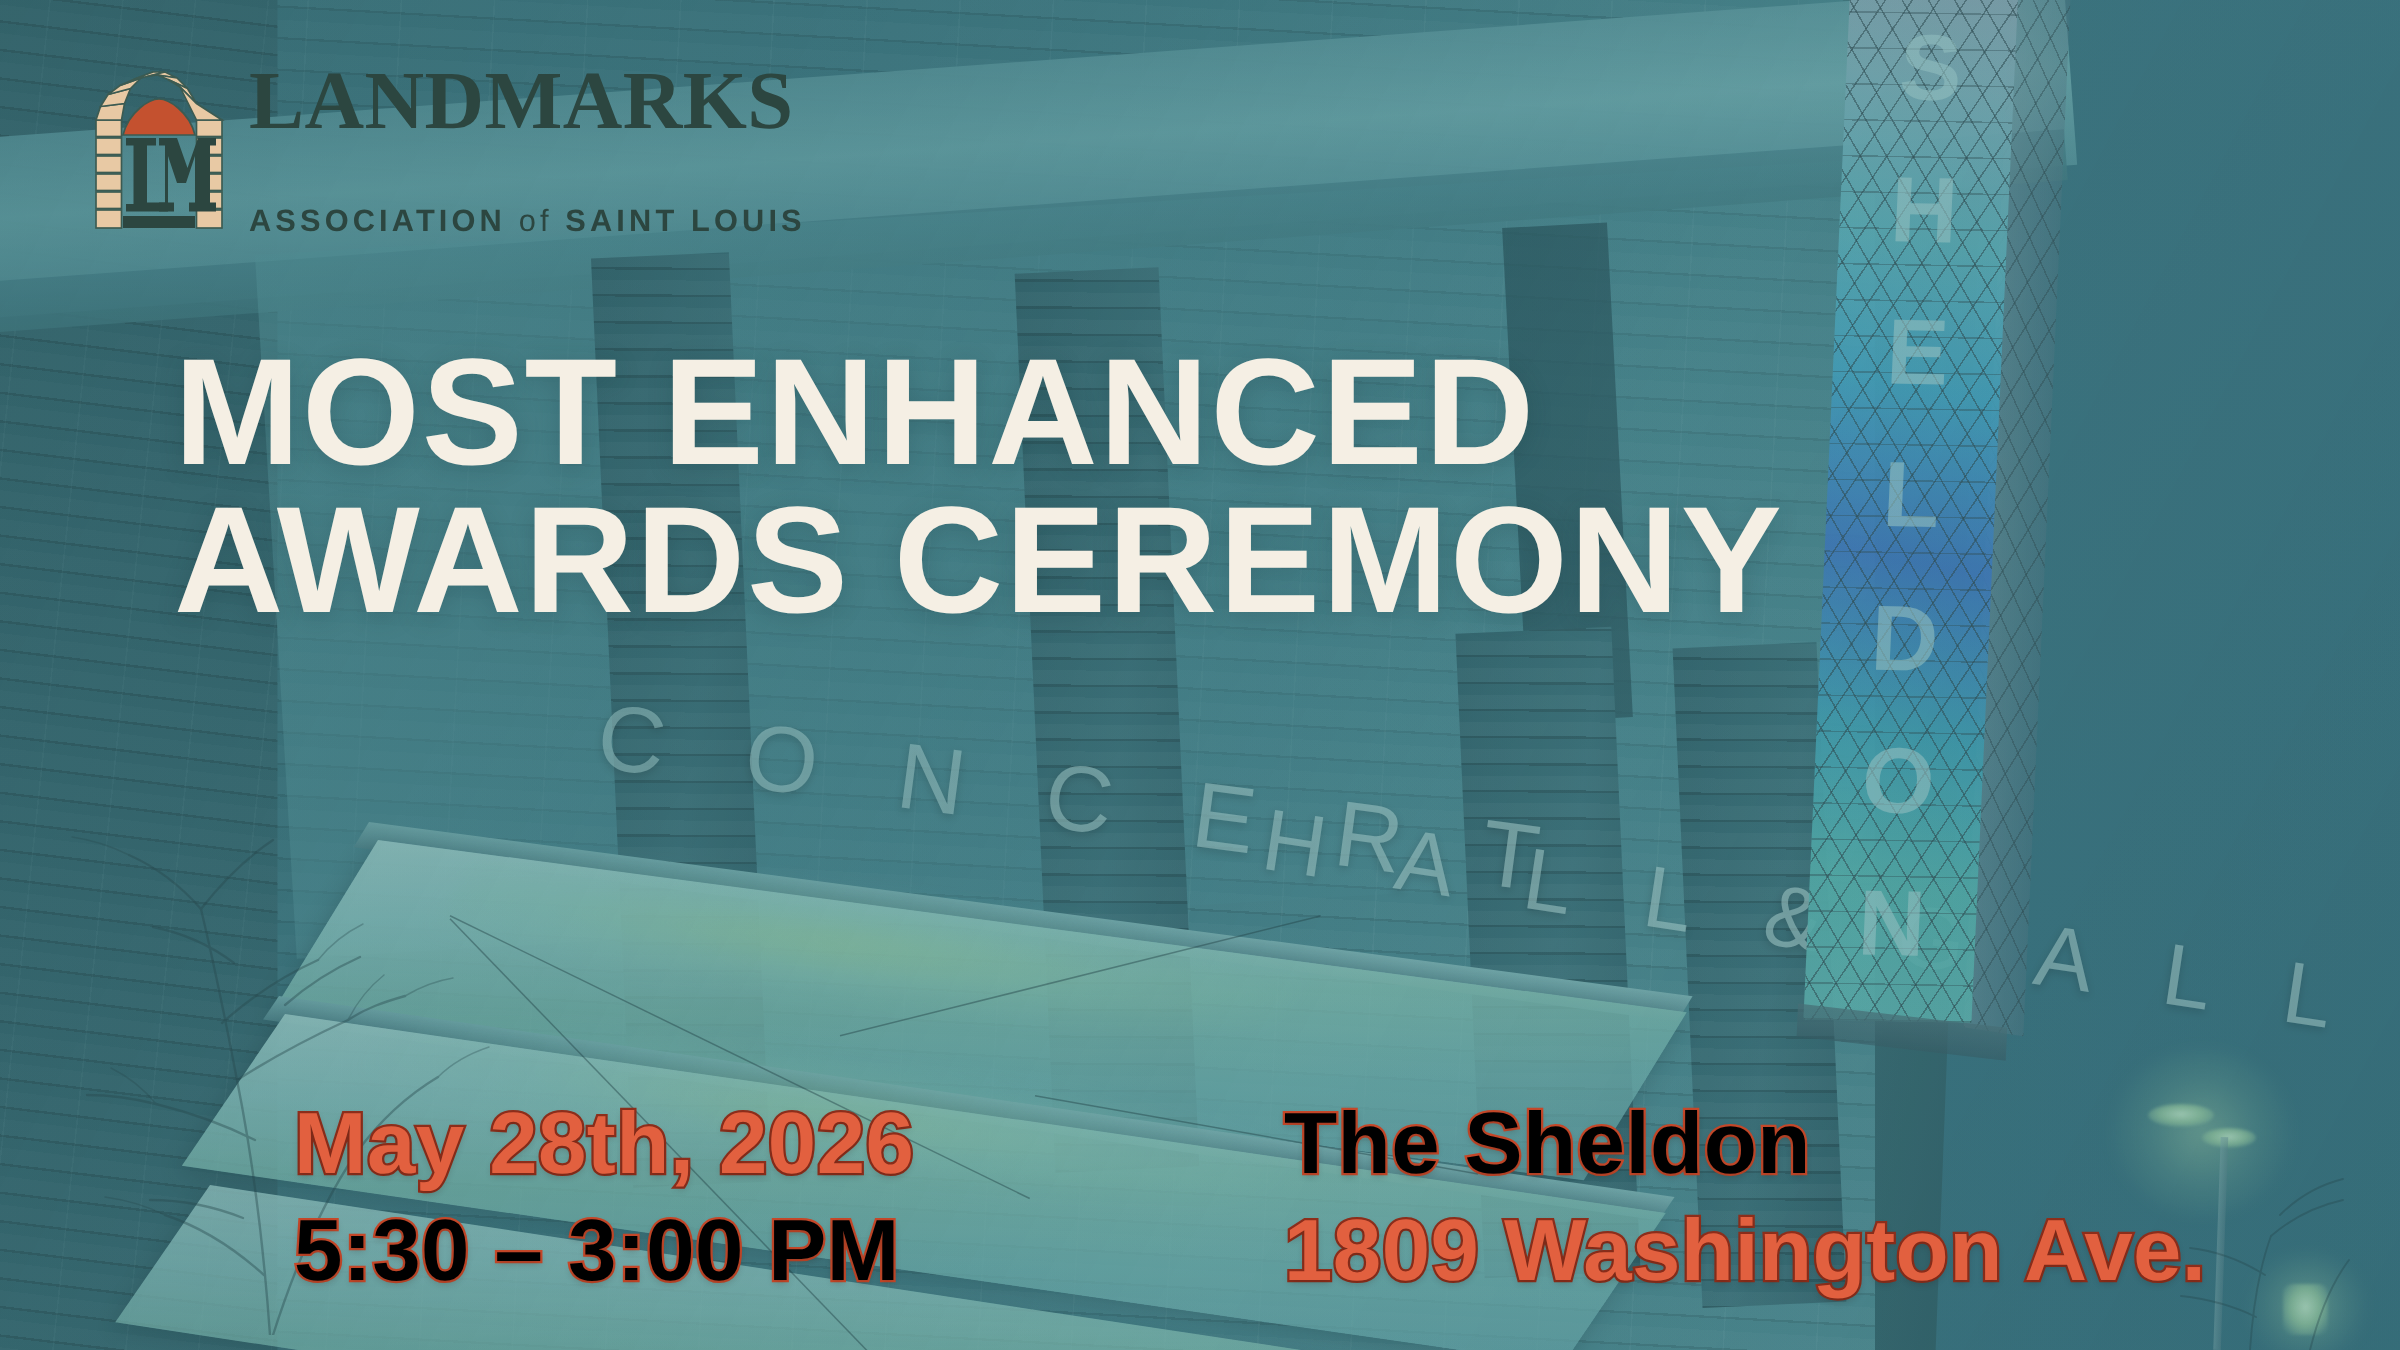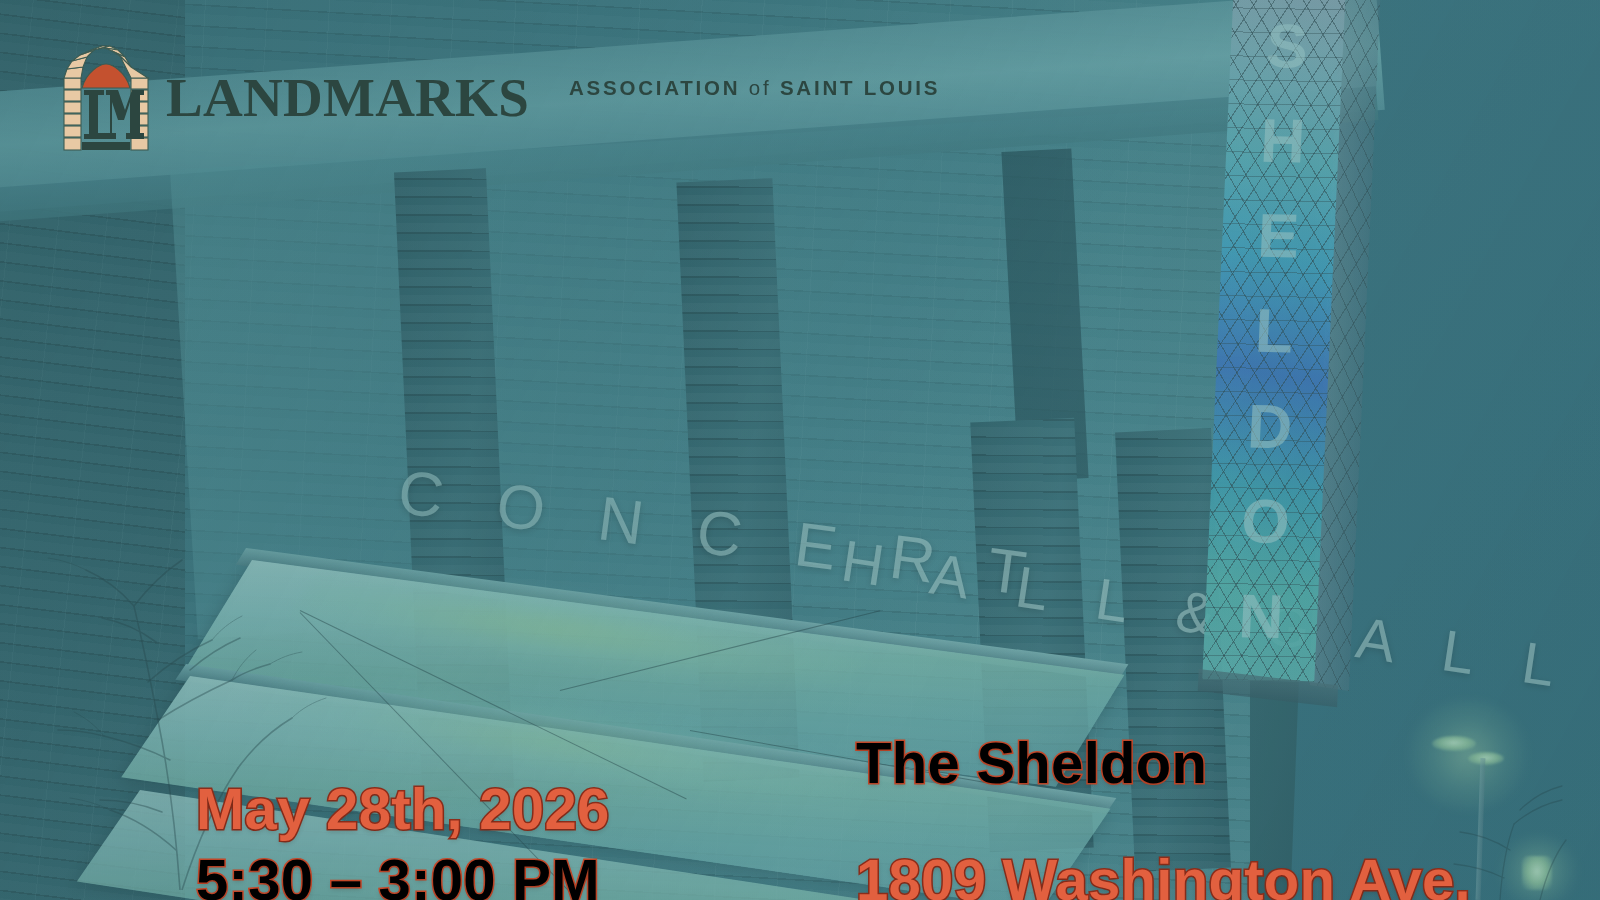--- a/index.html
+++ b/index.html
@@ -373,21 +373,21 @@
 
   
   .logo {
     position: absolute;
     left: 60px; top: 42px;
     display: flex;
     align-items: center;
     gap: 14px;
   }
   .logo-mark { width: 92px; height: 112px; display: block; }
-  .logo-words { display: flex; flex-direction: row; justify-content: center; gap: 40px; }
+  .logo-words { display: flex; flex-direction: column; justify-content: center; gap: 40px; }
   .logo-title {
     font-size: 55px;
     font-weight: 700;
     color: #2c4640;
     letter-spacing: 0.005em;
     line-height: 0.92;
     font-family: "Liberation Serif", serif;
   }
   .logo-sub {
     font-size: 20.5px;
@@ -421,21 +421,20 @@
     font-weight: 700;
     line-height: 1.22;
     white-space: nowrap;
     letter-spacing: 0.005em;
   }
   .tone-red {
     color: #e2603f;
     -webkit-text-stroke: 3px #8f2f1c;
     paint-order: stroke fill;
     text-shadow: 0 2px 5px rgba(40,20,10,0.22);
-    margin-top: 46px;
   }
   .tone-gold {
     color: #000000;
     -webkit-text-stroke: 3px #c8492a;
     paint-order: stroke fill;
     text-shadow: 0 2px 5px rgba(40,20,10,0.22);
   }
 </style>
 </head>
 <body>
@@ -587,20 +586,24 @@
       <div class="logo-words">
         <div class="logo-title">LANDMARKS</div>
         <div class="logo-sub">
           <span>ASSOCIATION</span>
           <span class="of">of</span>
           <span>SAINT LOUIS</span>
         </div>
       </div>
     </div>
 
+    <div class="headline">
+      <div>MOST ENHANCED</div>
+      <div>AWARDS CEREMONY</div>
+    </div>
 
     <div class="info-left">
       <div class="info-line tone-red">May  28th, 2026</div>
       <div class="info-line tone-gold">5:30 – 3:00 PM</div>
     </div>
 
     <div class="info-right">
       <div class="info-line tone-gold">The Sheldon</div>
       <div class="info-line tone-red">1809 Washington Ave.</div>
     </div>

